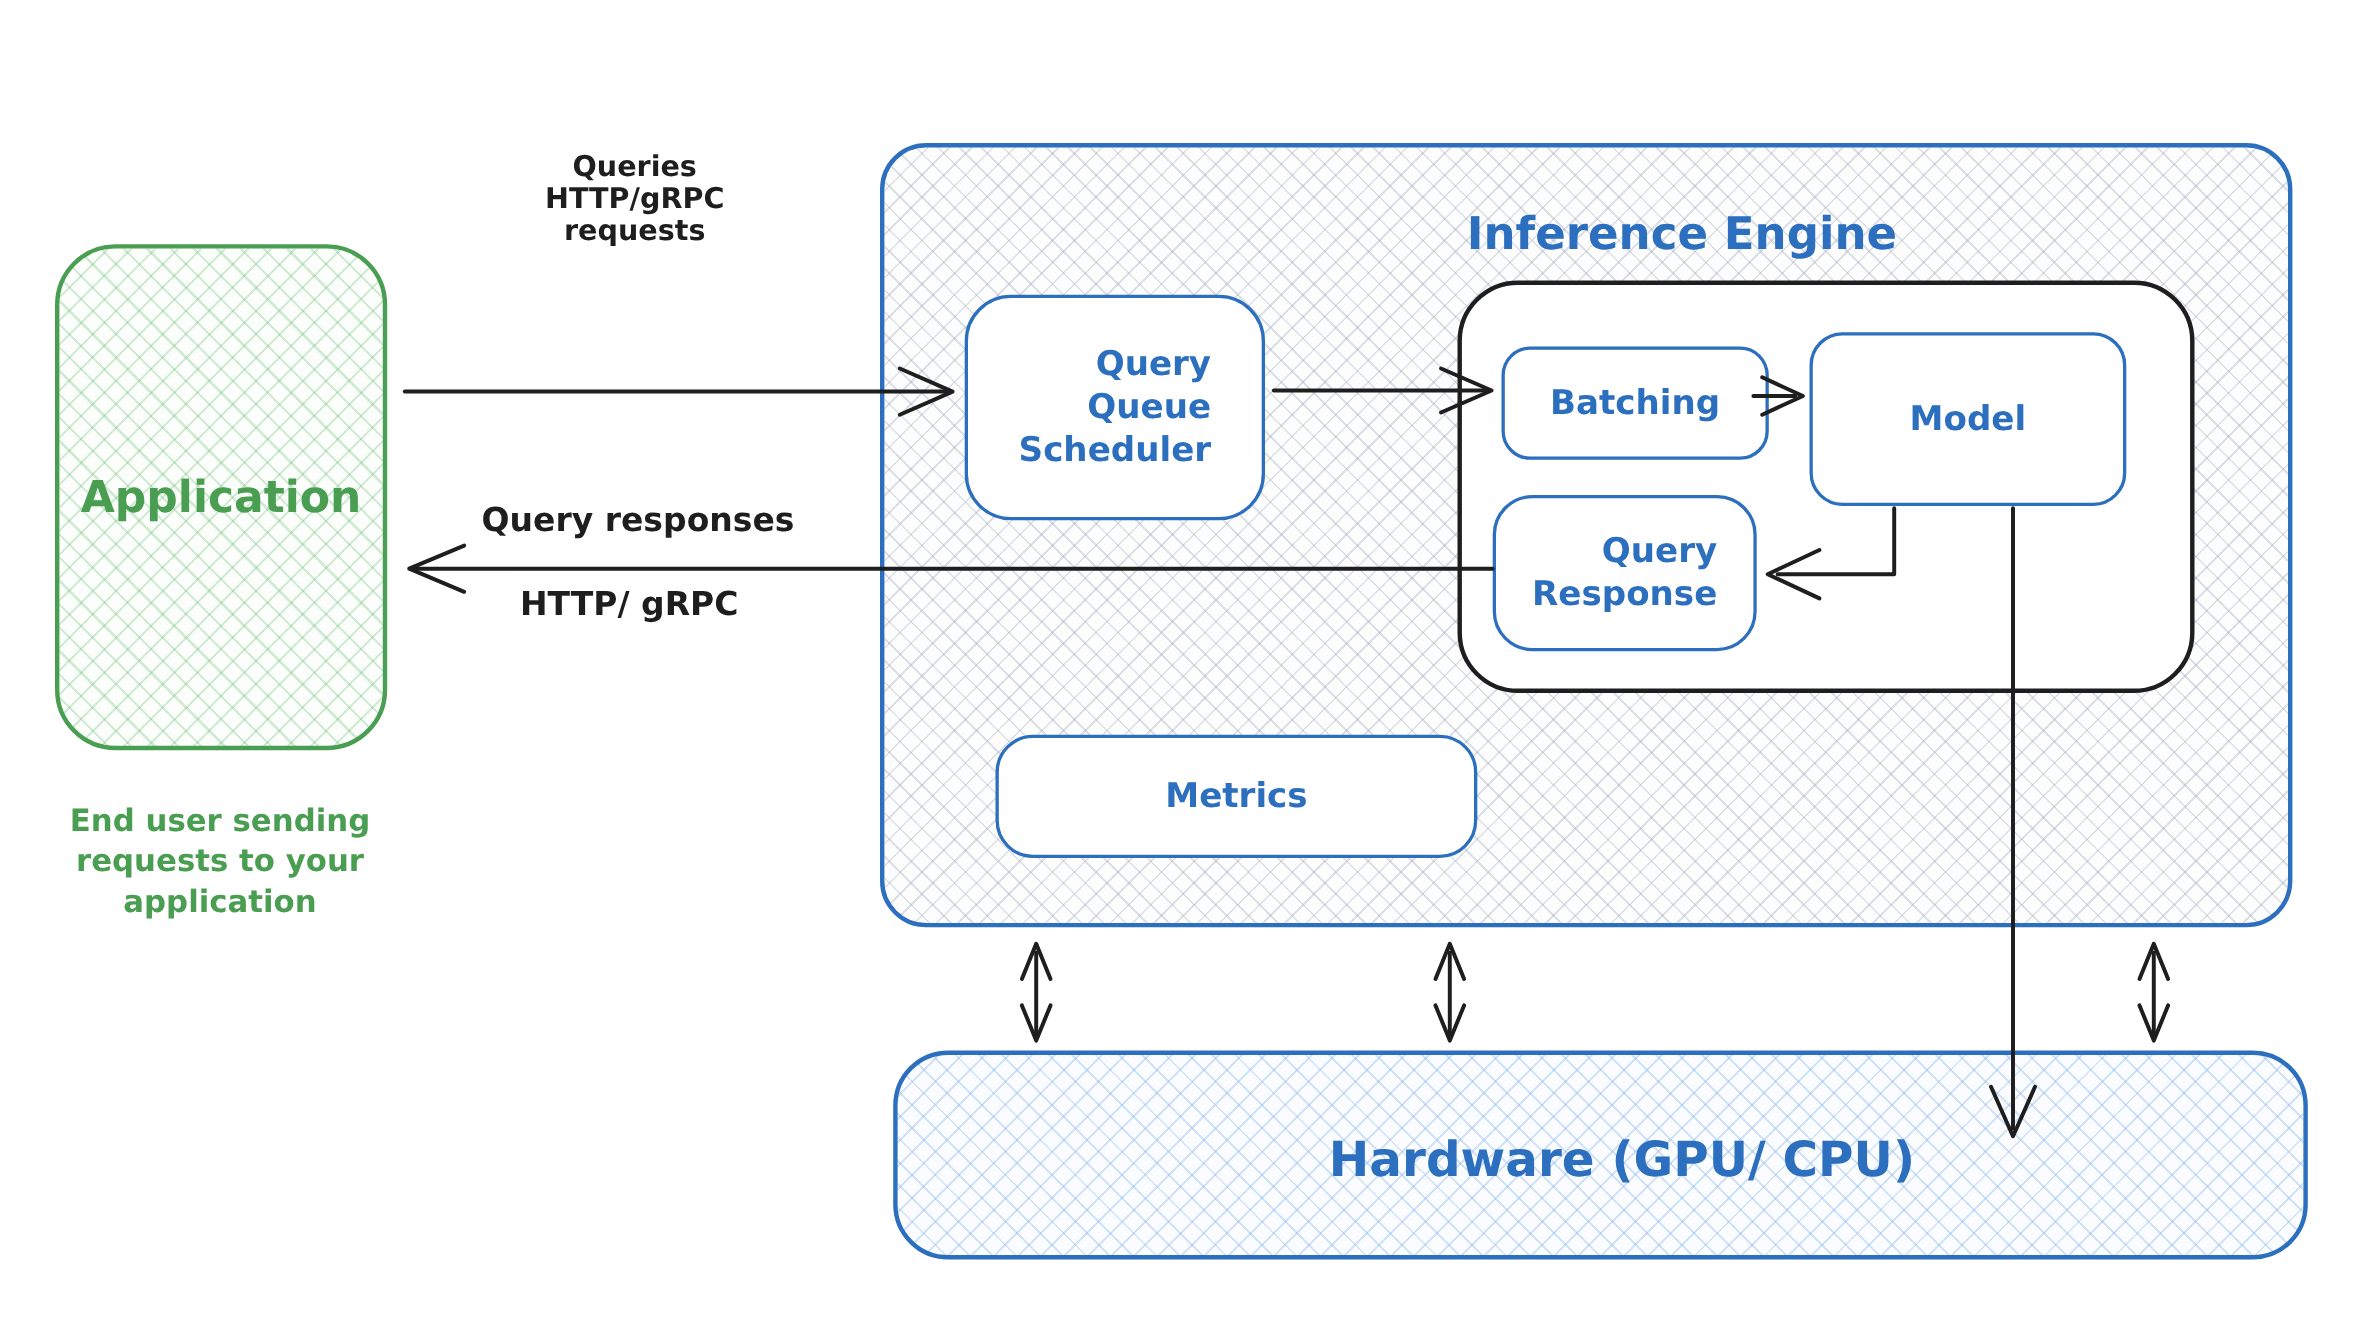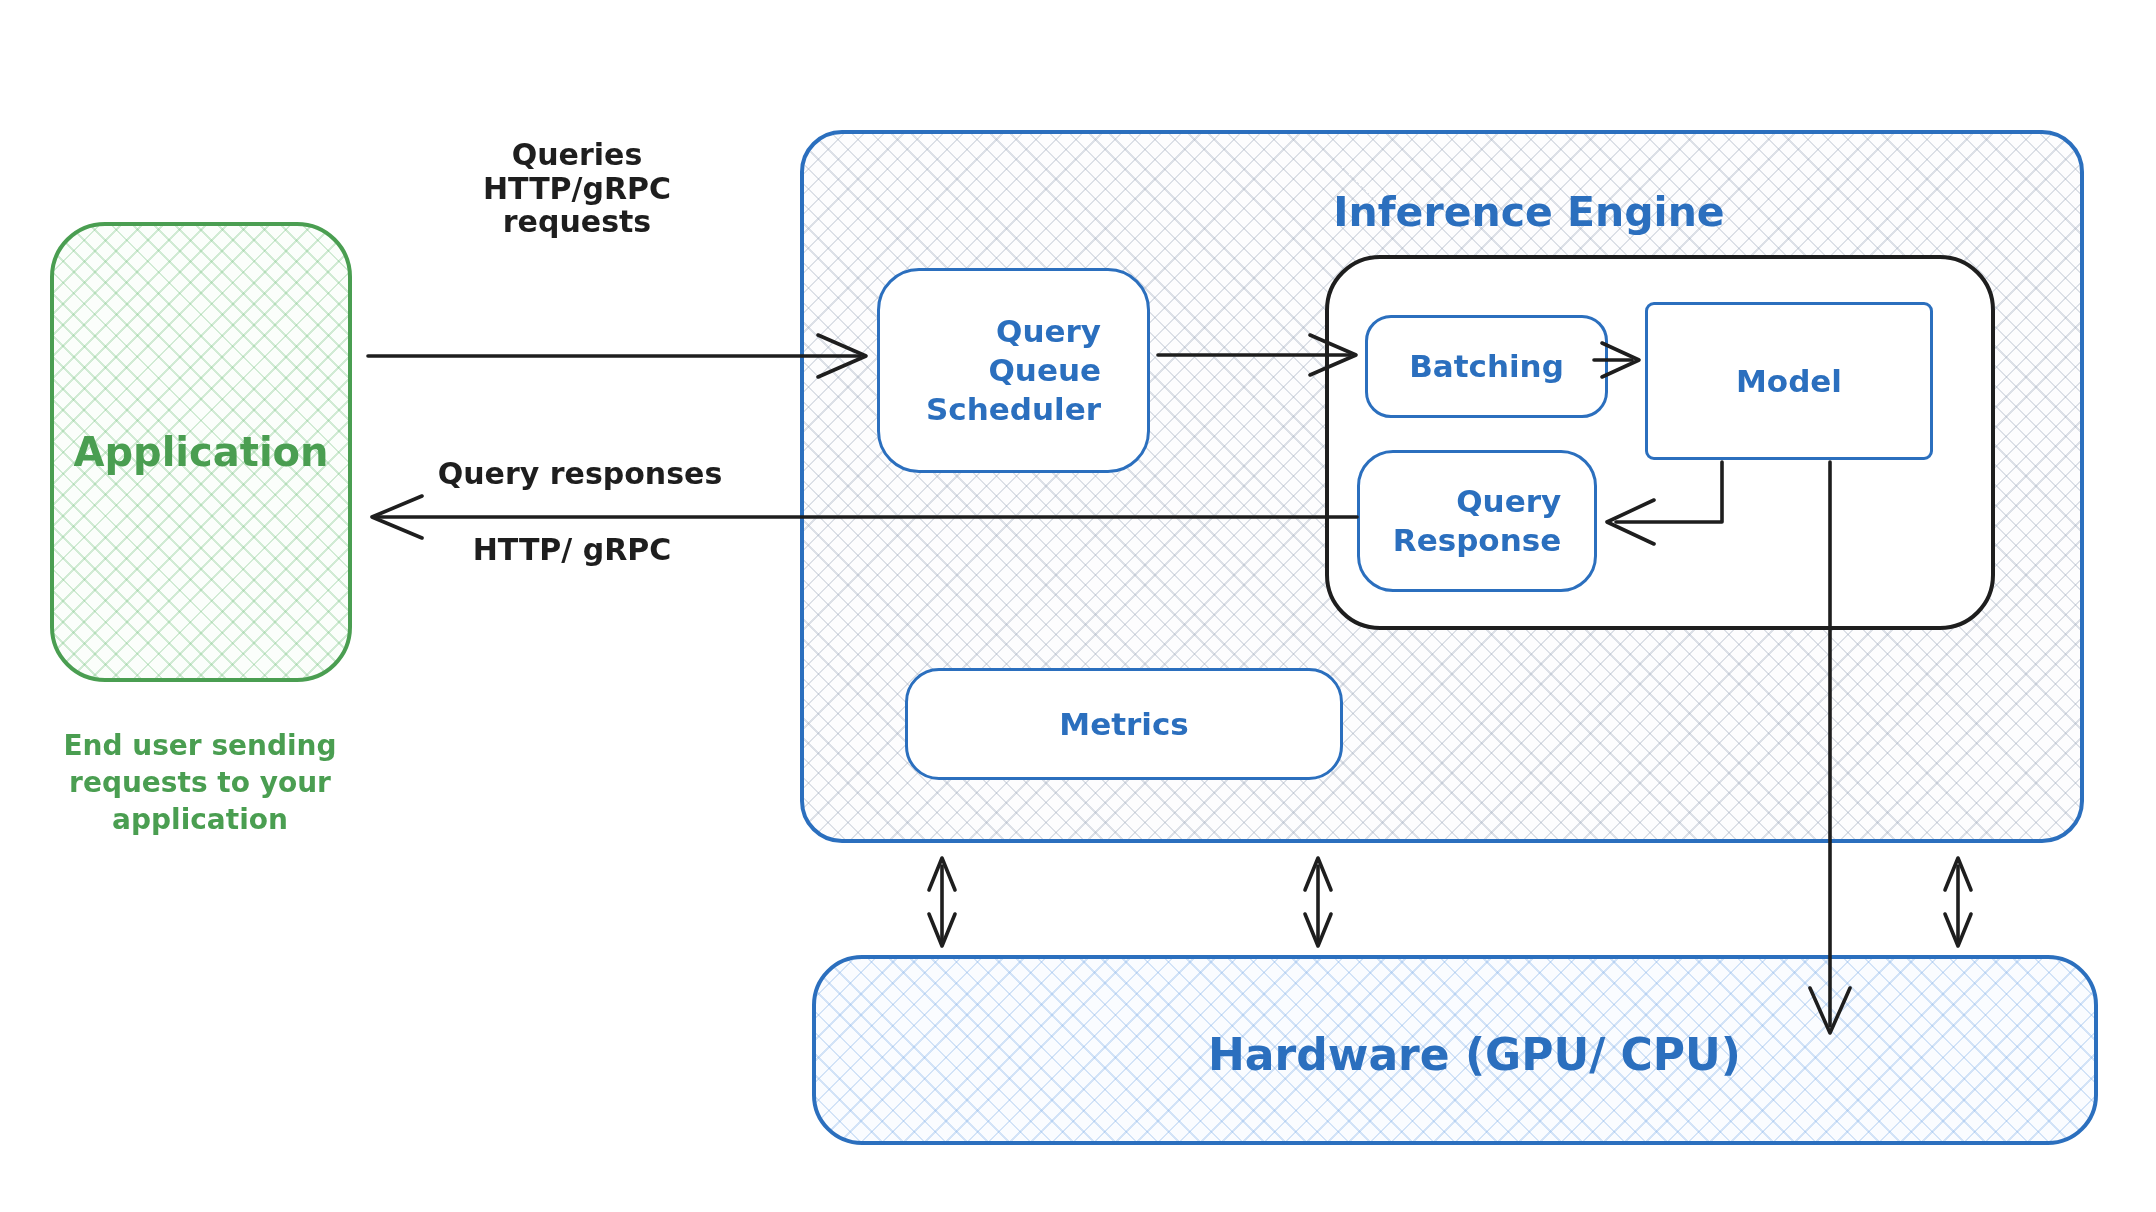--- a/index.html
+++ b/index.html
@@ -35,21 +35,21 @@
 
   
   .app-box { left:50px; top:222px; width:302px; height:460px;
     border:4px solid var(--green); border-radius:55px; }
   .app-label { color:var(--green); font-size:40px; font-weight:bold; text-align:center; }
   .app-caption { position:absolute; left:20px; top:728px; width:360px;
     color:var(--green); font-size:28px; font-weight:bold; text-align:center; line-height:1.32; }
 
   
   .req-label  { position:absolute; left:397px; top:138px; width:360px;
-    color:var(--ink); font-size:30px; font-weight:bold; text-align:center; line-height:1.12; }
+    color:var(--ink); font-size:26px; font-weight:bold; text-align:center; line-height:1.12; }
   .resp-label-top { position:absolute; left:400px; top:456px; width:360px;
     color:var(--ink); font-size:30px; font-weight:bold; text-align:center; }
   .resp-label-bottom { position:absolute; left:392px; top:532px; width:360px;
     color:var(--ink); font-size:30px; font-weight:bold; text-align:center; }
 
   
   .server-box { left:800px; top:130px; width:1284px; height:713px;
     border:4px solid var(--blue); border-radius:42px; }
   .server-title { position:absolute; left:813px; top:50px;
     color:var(--blue); font-size:44px; font-weight:bold; }
@@ -60,21 +60,21 @@
     border:3.5px solid var(--blue); border-radius:34px; background:#ffffff; }
 
   
   .ie-box { left:1325px; top:255px; width:670px; height:375px;
     border:4px solid var(--ink); border-radius:55px; background:#ffffff; }
   .ie-title { position:absolute; left:1325px; top:188px; width:408px;
     color:var(--blue); font-size:41px; font-weight:bold; text-align:center; }
   .batching-box { left:1365px; top:315px; width:243px; height:103px;
     border:3.5px solid var(--blue); border-radius:26px; background:#ffffff; }
   .model-box { left:1645px; top:302px; width:288px; height:158px;
-    border:3.5px solid var(--blue); border-radius:9px; background:#ffffff; }
+    border:3.5px solid var(--blue); border-radius:30px; background:#ffffff; }
   .qr-box { left:1357px; top:450px; width:240px; height:142px;
     border:3.5px solid var(--blue); border-radius:36px; background:#ffffff; }
 
   .inner-lbl { color:var(--blue); font-size:31px; font-weight:bold; text-align:right; line-height:1.25; }
 
   
   .hw-box { left:812px; top:955px; width:1286px; height:190px;
     border:4px solid var(--blue); border-radius:50px; }
   .hw-label { color:var(--blue); font-size:44px; font-weight:bold; text-align:center; padding-top:8px; }
 

